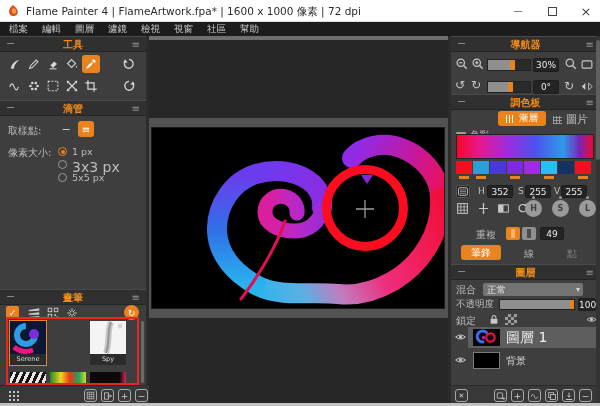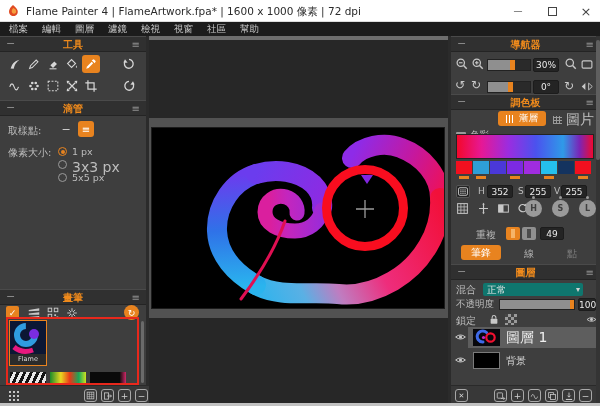--- a/index.html
+++ b/index.html
@@ -401,21 +401,32 @@
 
     <div class="card sel" style="left:10px;top:285px">
       <div class="img">
         <svg width="36" height="33" viewBox="0 0 36 33">
             <rect width="36" height="33" fill="#0c1734"></rect>
             <circle cx="16" cy="14" r="9" fill="none" stroke="#2f9ce0" stroke-width="6" stroke-dasharray="42 15"></circle>
             <path d="M4 26 Q 12 33 23 29" fill="none" stroke="#e8187e" stroke-width="5"></path>
             <circle cx="24" cy="13" r="5" fill="#7a2ce0"></circle>
           </svg>
       </div>
-      <div class="nm">Flame</div>
+      <div class="nm">Serene</div>
+    </div>
+    <div class="card" style="left:90px;top:285px">
+      <div class="img">
+        <svg width="36" height="33" viewBox="0 0 36 33">
+            <rect width="36" height="33" fill="#f4f4f4"></rect>
+            <path d="M21 1 C 17 10 20 22 16 32" fill="none" stroke="#9a9a9a" stroke-width="6" opacity="0.5"></path>
+            <path d="M21 1 C 17 10 20 22 16 32" fill="none" stroke="#6f6f6f" stroke-width="2" opacity="0.6"></path>
+            <circle cx="30" cy="5" r="2.4" fill="#d5d5d5"></circle>
+          </svg>
+      </div>
+      <div class="nm">Spy</div>
     </div>
 
     <div class="abs" style="left:10px;top:336px;width:36px;height:11px;background:repeating-linear-gradient(115deg,#141414 0 3px,#e8e8e8 3px 6px)"></div>
     <div class="abs" style="left:50px;top:336px;width:36px;height:11px;background:linear-gradient(90deg,#1a8a2a,#e8d820 30%,#e83818 55%,#18a85a 80%,#d0e020)"></div>
     <div class="abs" style="left:90px;top:336px;width:36px;height:11px;background:linear-gradient(90deg,#0a0a0a 82%,#d02868)"></div>
 
     <div class="abs" style="left:6px;top:281px;width:133px;height:68px;border:2px solid #e8281c;pointer-events:none"></div>
     <div class="abs" style="left:141px;top:285px;width:3px;height:62px;background:#6a6a6a;border-radius:2px"></div>
 
     <div class="abs" style="left:0;top:349px;width:149px;height:18px;background:#383838;border-top:1px solid #2a2a2a">
@@ -483,21 +494,21 @@
     <div class="abs" style="left:5px;top:92px;height:15px;display:flex;align-items:center;gap:4px">
       <span style="width:10px;height:7px;background:#9a9a9a;border-radius:1px"></span>
       <span class="icon" style="font-size:9.5px;color:#c0c0c0">色彩</span>
     </div>
     <div class="abs" style="left:47px;top:75px;width:48px;height:15px;background:#e8831f;border-radius:3px;display:flex;align-items:center;justify-content:center;gap:4px">
       <span style="width:9px;height:8px;background:repeating-linear-gradient(90deg,#fff 0 1px,transparent 1px 3px)"></span>
       <span style="font-size:9.5px;color:#fff">漸層</span>
     </div>
     <div class="abs" style="left:102px;top:76px;height:15px;display:flex;align-items:center;gap:4px">
       <span style="width:9px;height:8px;background-image:repeating-linear-gradient(90deg,#9a9a9a 0 1px,transparent 1px 3px),repeating-linear-gradient(0deg,#9a9a9a 0 1px,transparent 1px 3px)"></span>
-      <span style="font-size:14px;color:#c0c0c0">圖片</span>
+      <span style="font-size:11px;color:#c0c0c0">圖片</span>
     </div>
     <div class="abs" style="left: 5px; top: 98px; width: 138px; height: 25px; border: 1px solid rgb(35, 35, 35); background: linear-gradient(90deg, rgb(244, 8, 43) 0%, rgb(230, 24, 149) 18%, rgb(154, 45, 224) 38%, rgb(75, 82, 238) 58%, rgb(47, 154, 232) 78%, rgb(122, 37, 184) 90%, rgb(238, 10, 48) 100%);"></div>
     <div class="abs" style="left:5px;top:125px;display:flex;gap:1px">
       <div style="width: 16px; height: 13px; background: rgb(242, 16, 31);"></div>
       <div style="width: 16px; height: 13px; background: rgb(46, 158, 214);"></div>
       <div style="width: 16px; height: 13px; background: rgb(74, 56, 216);"></div>
       <div style="width: 16px; height: 13px; background: rgb(124, 42, 226);"></div>
       <div style="width: 16px; height: 13px; background: rgb(160, 44, 224);"></div>
       <div style="width: 16px; height: 13px; background: rgb(37, 192, 238);"></div>
       <div style="width: 16px; height: 13px; background: rgb(20, 51, 95);"></div>
@@ -557,21 +568,21 @@
       </div>
     <div class="abs" style="left:73px;top:211px;font-size:10px;color:#b4b4b4"><span>線</span></div>
     <div class="abs" style="left:116px;top:211px;font-size:10px;color:#7f7f7f"><span>點</span></div>
 
     <div class="phdr" style="left:0;top:228px;width:149px">
       <span class="c">−</span>
       <span class="t">圖層</span>
       <span class="m">≡</span>
     </div>
     <div class="lbl" style="left:5px;top:247px">混合</div>
-    <div class="abs" style="left:32px;top:247px;width:100px;height:13px;background:#0f766e;border-radius:2px">
+    <div class="abs" style="left:32px;top:247px;width:100px;height:13px;background:#737373;border-radius:2px">
       <span style="position:absolute;left:4px;top:0;font-size:9.5px;line-height:13px;color:#e8e8e8">正常</span>
       <span style="position:absolute;right:3px;top:0;font-size:8px;line-height:13px;color:#d0d0d0">▾</span>
     </div>
     <div class="lbl" style="left:5px;top:262px;font-size:9.5px">不透明度</div>
     <div class="slider" style="left:48px;top:263px;width:76px;height:11px">
         <div class="fill" style="width:100%"></div>
         <div class="hdl" style="left:auto;right:0;width:4px"></div>
       </div>
     <div class="box" style="left:127px;top:262px;width:18px;height:13px">100</div>
     <div class="lbl" style="left:5px;top:278px">鎖定</div>

